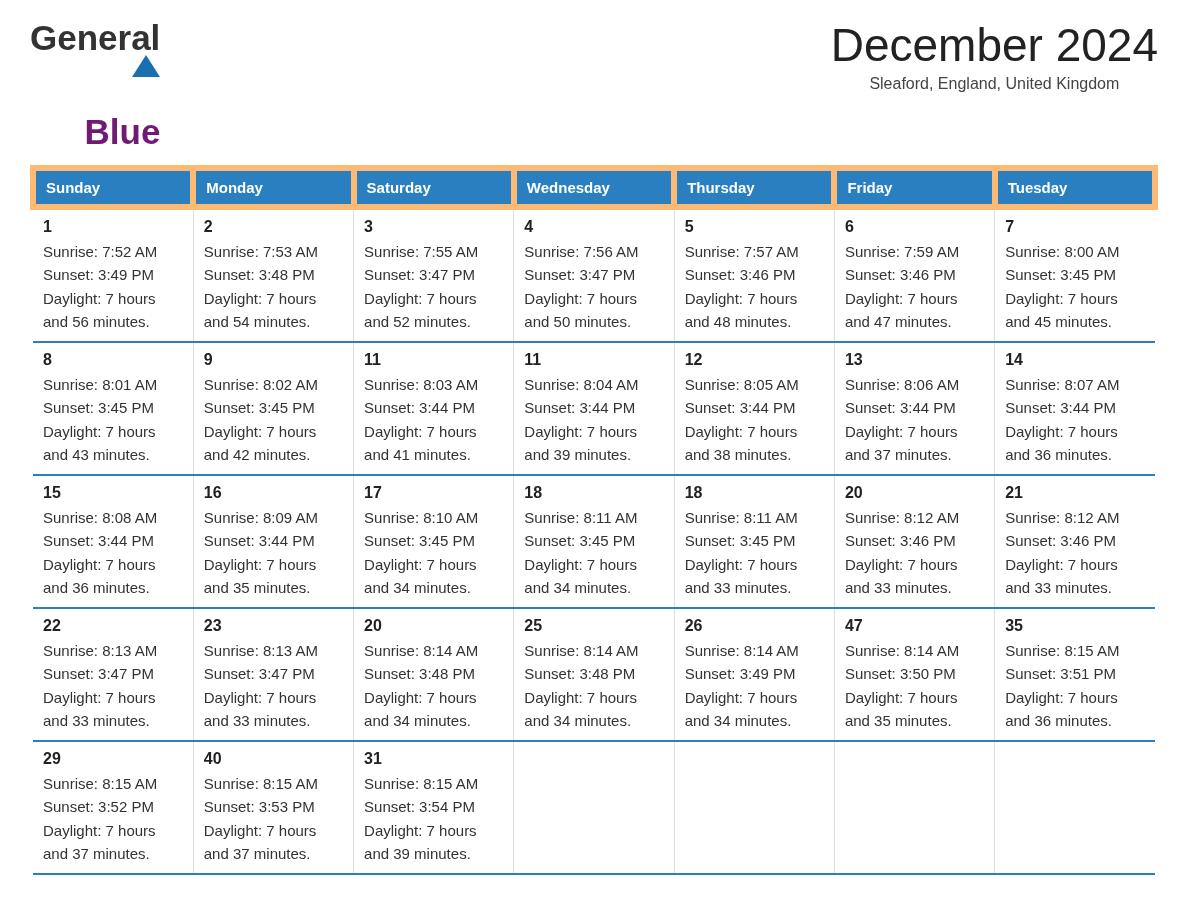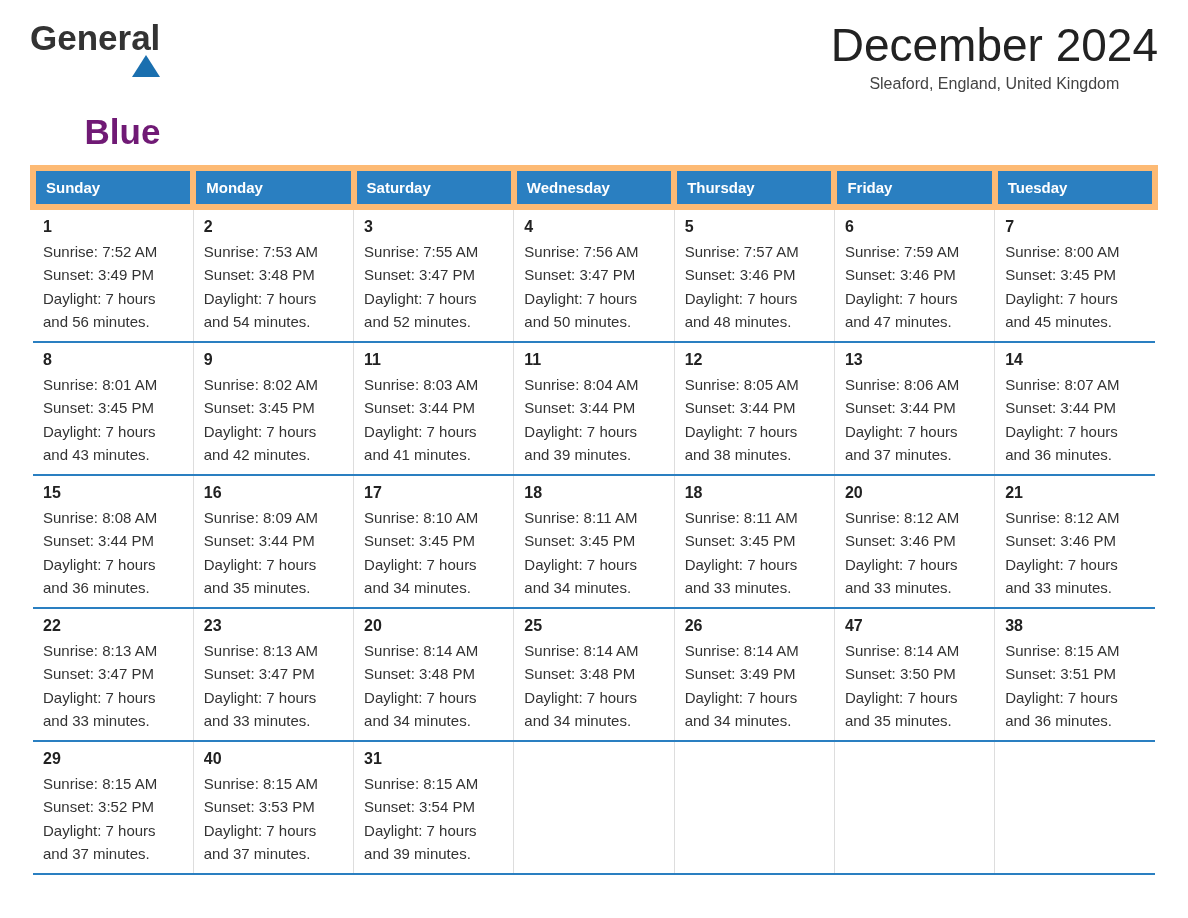--- a/index.html
+++ b/index.html
@@ -344,21 +344,21 @@
       </td>
         <td>
         <span class="day-number">47</span>
         <div class="day-info">
           Sunrise: 8:14 AM<br>
           Sunset: 3:50 PM<br>
           Daylight: 7 hours and 35 minutes.
         </div>
       </td>
         <td>
-        <span class="day-number">38</span>
+        <span class="day-number">35</span>
         <div class="day-info">
           Sunrise: 8:15 AM<br>
           Sunset: 3:51 PM<br>
           Daylight: 7 hours and 36 minutes.
         </div>
       </td>
       </tr>
       <tr>
         <td>
         <span class="day-number">29</span>

